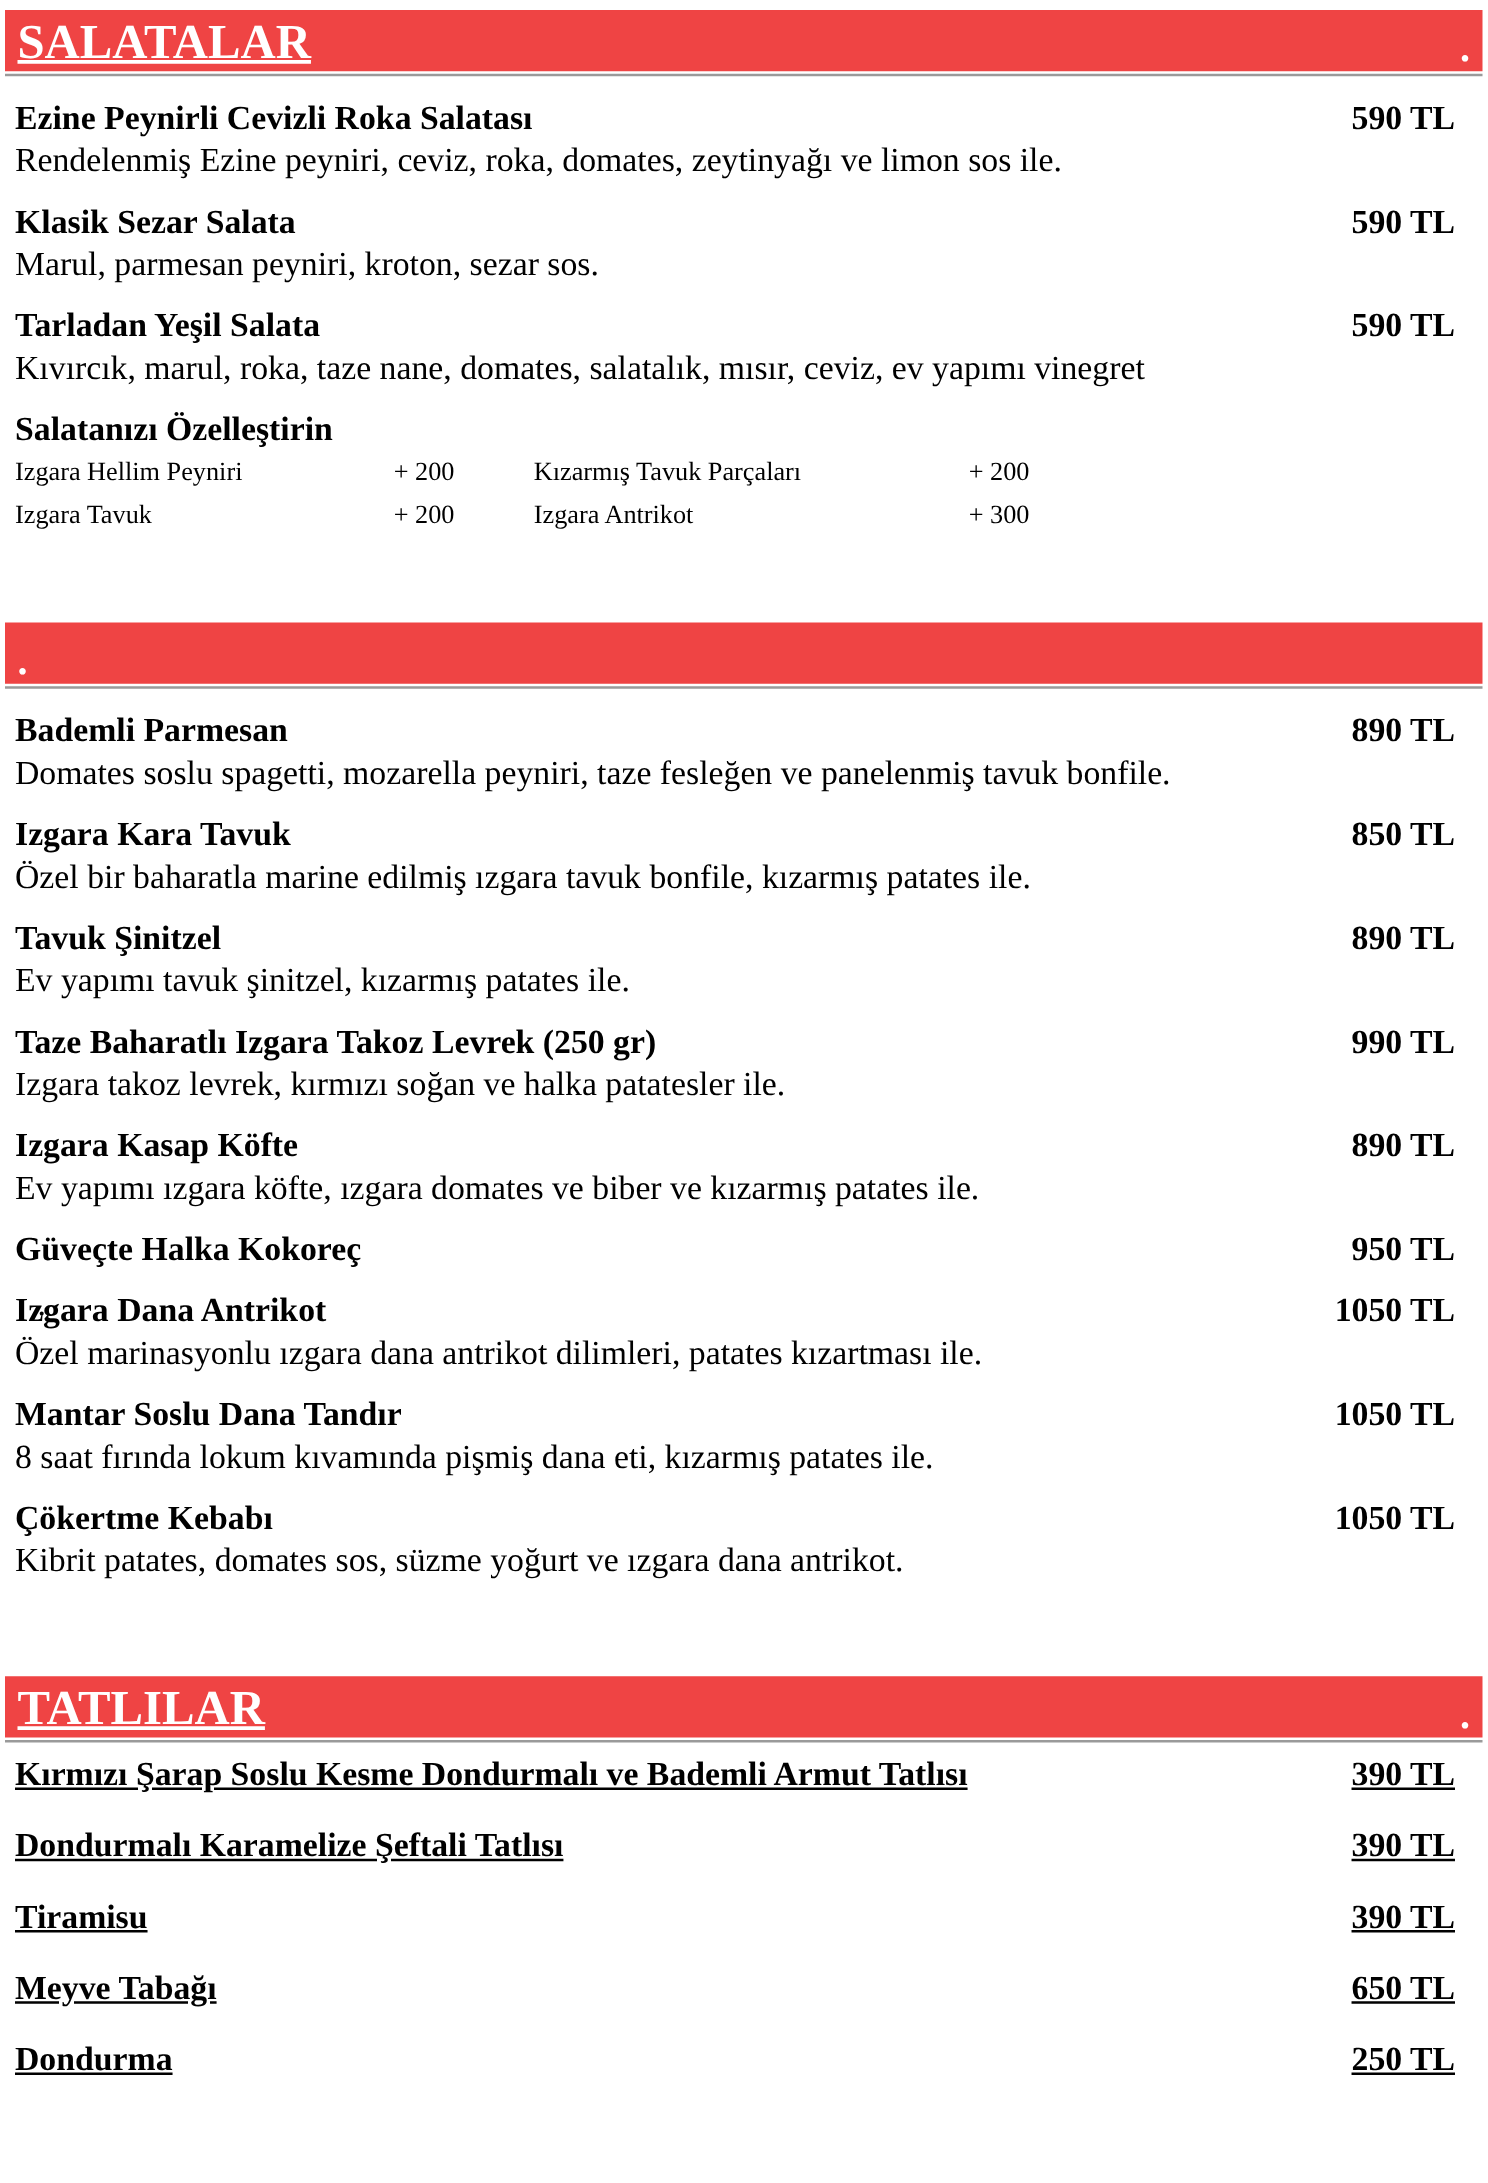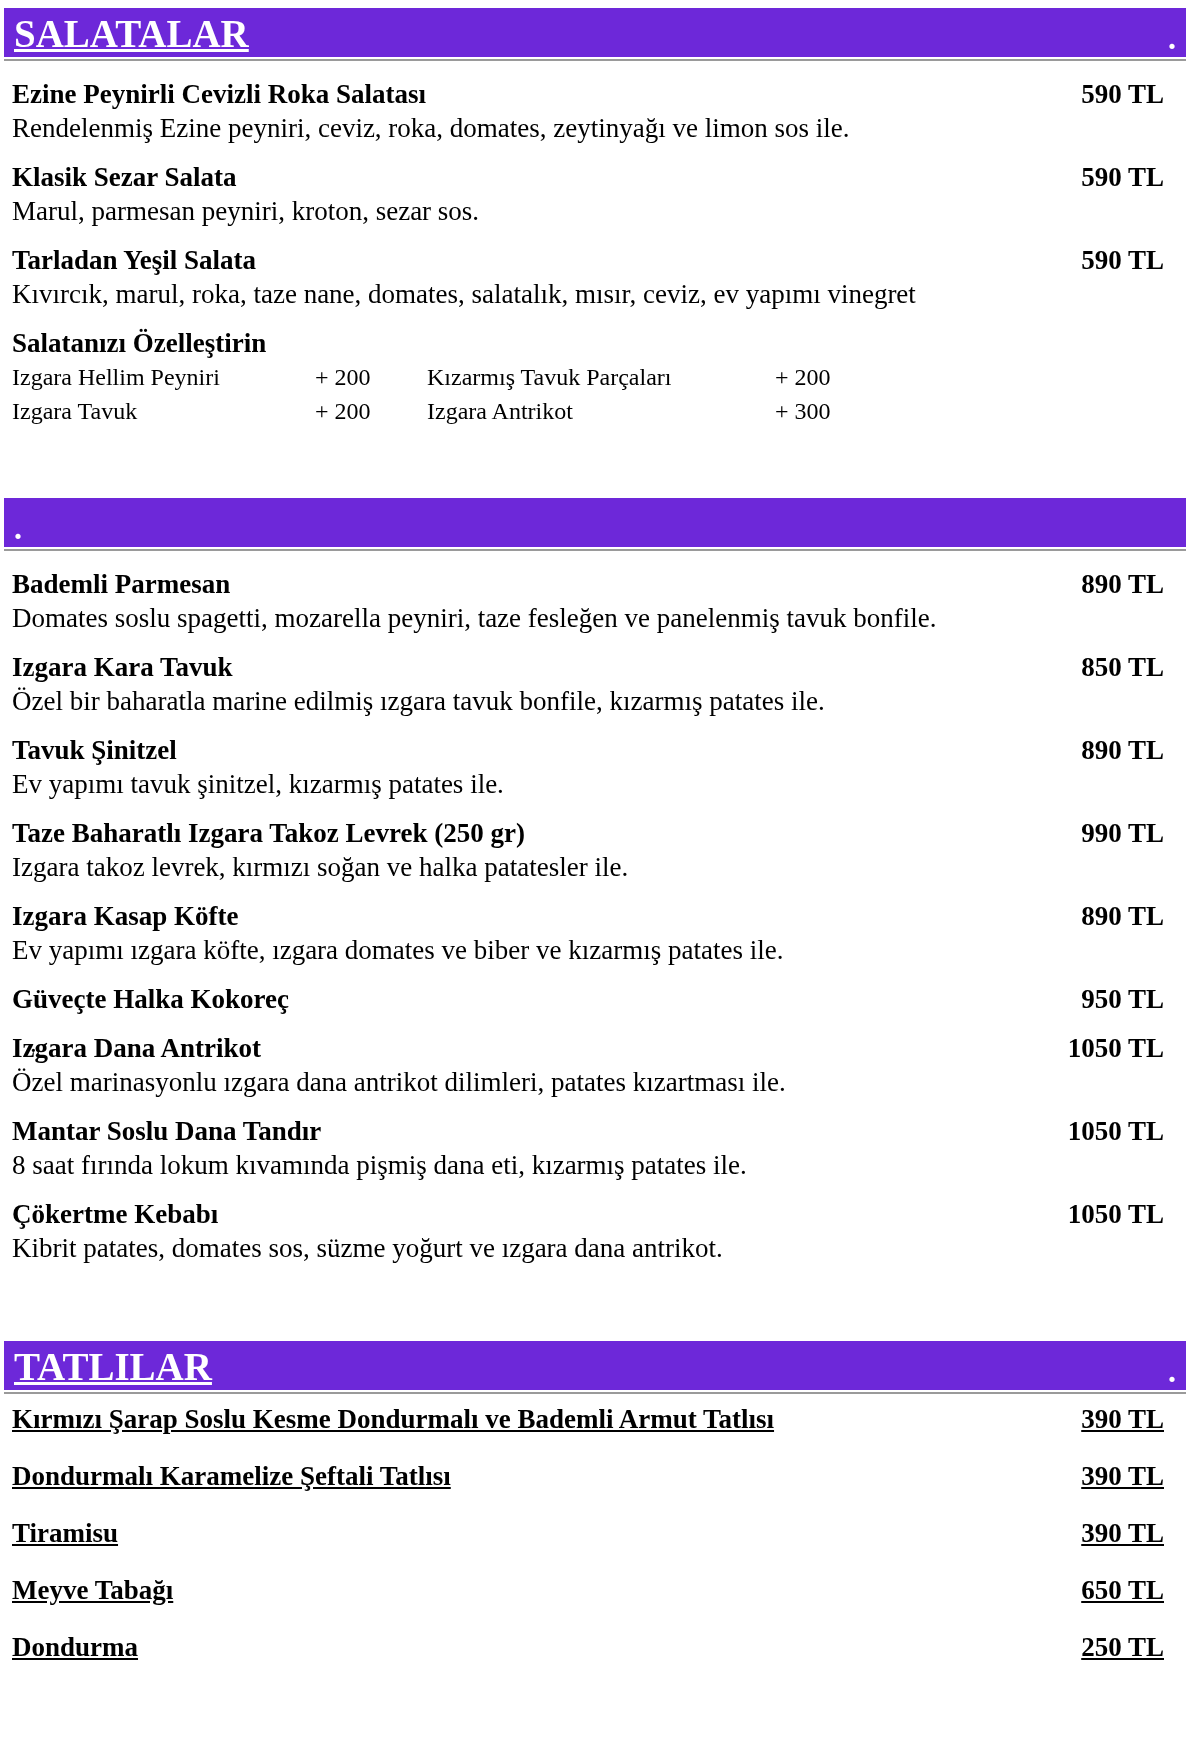--- a/index.html
+++ b/index.html
@@ -12,21 +12,21 @@
   }
   .bar-wrap{
     margin:0 4px;
     border-bottom:2px solid #9a9a9a;
     padding-bottom:2px;
   }
   .bar-wrap.first{margin-top:8px;}
   .bar-wrap.second{margin-top:70px;}
   .bar-wrap.third{margin-top:76px;}
   .bar{
-    background:#6d28d9;height:49px;
+    background:#ef4444;height:49px;
     display:flex;justify-content:space-between;
     padding:0 10px 0 10px;
   }
   .bar-title{
     color:#ffffff;font-weight:bold;font-size:39px;line-height:51px;
     text-decoration:underline;
     text-decoration-thickness:3px;
     text-underline-offset:2px;
     white-space:nowrap;
   }
@@ -40,21 +40,21 @@
   .desserts .mi{margin-bottom:23px;}
   .mi-head{
     display:flex;justify-content:space-between;align-items:baseline;
     font-weight:bold;font-size:27px;line-height:34px;text-align:right;
   }
   .mi-price{white-space:nowrap;padding-left:20px;}
   .mi-desc{font-size:27px;line-height:34px;white-space:nowrap;}
   .cust-title{font-weight:bold;font-size:27px;line-height:34px;}
   .cust-row{
     display:grid;grid-template-columns:303px 112px 348px 1fr;
-    font-size:24px;line-height:34px;
+    font-size:21px;line-height:34px;
   }
   .stray-dot{
     position:absolute;left:30px;top:1026px;
     font-size:27px;line-height:34px;
   }
 </style>
 </head>
 <body>
 
 <div class="bar-wrap first">

